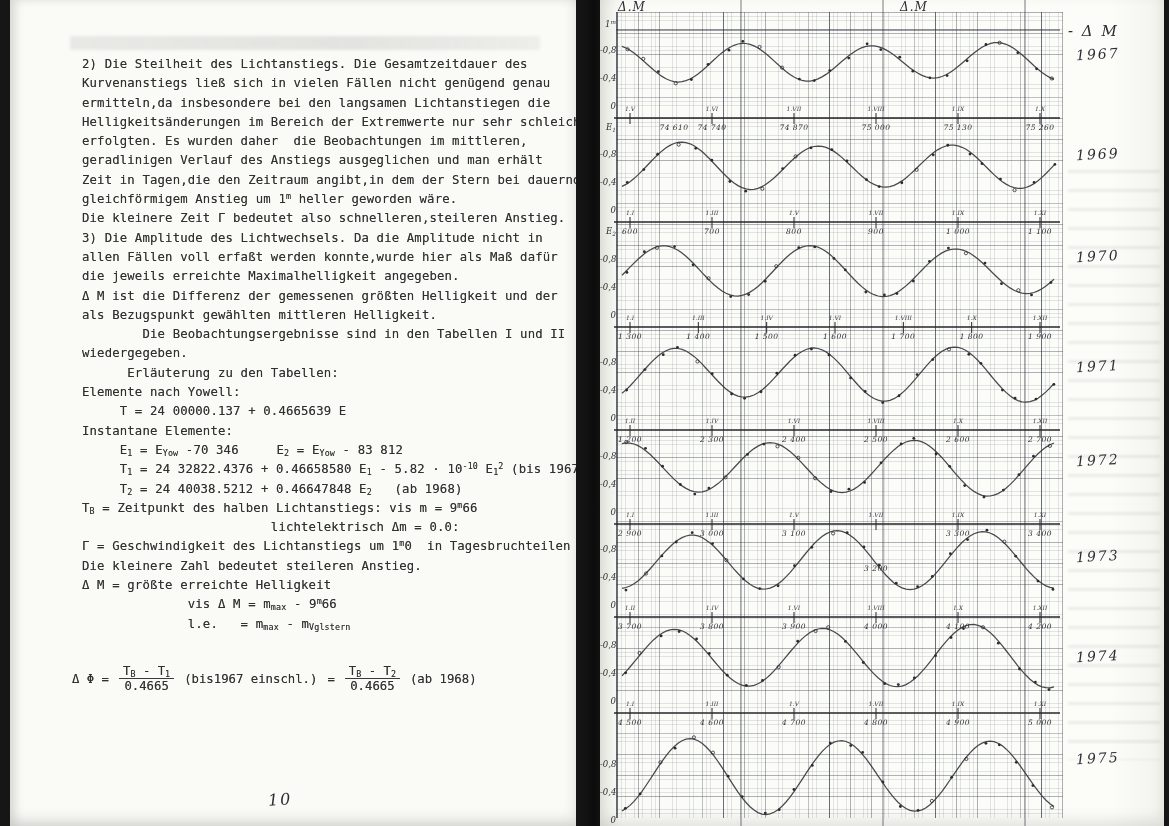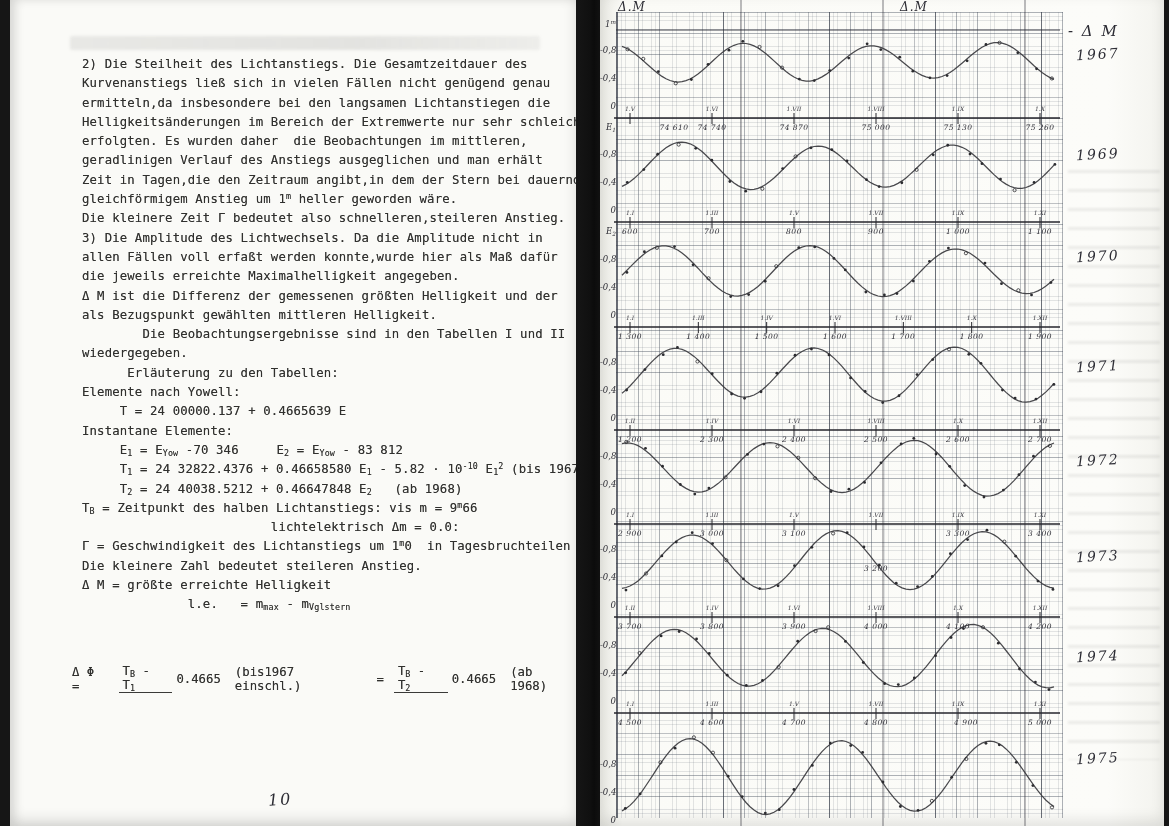--- a/index.html
+++ b/index.html
@@ -19,21 +19,21 @@
   #typed{position:absolute;left:72px;top:55px;width:505px;height:700px;overflow:hidden;}
   .tline{white-space:pre;font-family:"DejaVu Sans Mono","Liberation Mono",monospace;
     font-size:12.3px;line-height:19.3px;color:#30302e;letter-spacing:.15px;
     text-shadow:0 0 .6px rgba(40,40,40,.55);}
   sub{font-size:.68em;vertical-align:-.28em;line-height:0;}
   sup{font-size:.68em;vertical-align:.5em;line-height:0;}
   
   #phi-row{position:absolute;left:62px;top:664px;display:flex;align-items:center;gap:10px;
     font-family:"DejaVu Sans Mono","Liberation Mono",monospace;font-size:12.3px;color:#30302e;
     text-shadow:0 0 .6px rgba(40,40,40,.55);}
-  .frac{display:inline-flex;flex-direction:row;align-items:center;line-height:1.15;}
+  .frac{display:inline-flex;flex-direction:column;align-items:center;line-height:1.15;}
   .frac .num{padding:0 4px;border-bottom:1.4px solid #3a3a38;}
   .frac .den{padding:0 4px;}
   
   .hand{font-family:"DejaVu Serif","Liberation Serif",serif;font-style:italic;color:#2c2c34;}
   #page-num{position:absolute;left:258px;top:790px;font-size:16px;transform:rotate(-4deg);letter-spacing:2px;}
   
   .ghost{position:absolute;filter:blur(1.2px);opacity:.55;pointer-events:none;
     background:repeating-linear-gradient(to bottom,rgba(110,110,108,.22) 0 3px,rgba(0,0,0,0) 3px 19px);}
   #ghost-left-top{left:60px;top:36px;width:470px;height:14px;
     background:linear-gradient(to right,rgba(120,120,118,.25),rgba(120,120,118,.32) 60%,rgba(120,120,118,.18));
@@ -123,20 +123,21 @@
         <div class="tline rich">                         lichtelektrisch Δm = 0.0:</div>
 
         <div class="tline rich"></div>
 
         <div class="tline rich">Γ = Geschwindigkeit des Lichtanstiegs um 1<sup>m</sup>0  in Tagesbruchteilen</div>
 
         <div class="tline rich">Die kleinere Zahl bedeutet steileren Anstieg.</div>
 
         <div class="tline rich">Δ M = größte erreichte Helligkeit</div>
 
+        <div class="tline rich">              vis Δ M = m<sub>max</sub> - 9<sup>m</sup>66</div>
 
         <div class="tline rich">              l.e.   = m<sub>max</sub> - m<sub>Vglstern</sub></div>
       </div>
 
     <div id="phi-row">
       <span class="rich">Δ Φ =</span>
       <span class="frac">
         <span class="num rich">T<sub>B</sub> - T<sub>1</sub></span>
         <span class="den rich">0.4665</span>
       </span>
@@ -538,21 +539,21 @@
         <div class="yearlab hand" style="left: 476px; top: 548px;">1973</div>
         <div class="xdate hand" style="left: 30px; top: 700px;">1.I</div>
         <div class="xepoch hand" style="left: 30px; top: 718px;">4 500</div>
         <div class="xdate hand" style="left: 112px; top: 700px;">1.III</div>
         <div class="xepoch hand" style="left: 112px; top: 718px;">4 600</div>
         <div class="xdate hand" style="left: 194px; top: 700px;">1.V</div>
         <div class="xepoch hand" style="left: 194px; top: 718px;">4 700</div>
         <div class="xdate hand" style="left: 276px; top: 700px;">1.VII</div>
         <div class="xepoch hand" style="left: 276px; top: 718px;">4 800</div>
         <div class="xdate hand" style="left: 358px; top: 700px;">1.IX</div>
-        <div class="xepoch hand" style="left: 358px; top: 718px; margin-left: 8px;">4 900</div>
+        <div class="xepoch hand" style="left: 358px; top: 718px;">4 900</div>
         <div class="xdate hand" style="left: 440px; top: 700px;">1.XI</div>
         <div class="xepoch hand" style="left: 440px; top: 718px;">5 000</div>
         <div class="ytick" style="left: 0px; top: 640px;">-0,8</div>
         <div class="ytick" style="left: 0px; top: 668px;">-0,4</div>
         <div class="ytick" style="left: 0px; top: 696px;">0</div>
         <div class="yearlab hand" style="left: 476px; top: 648px;">1974</div>
         <div class="ytick" style="left: 0px; top: 759px;">-0,8</div>
         <div class="ytick" style="left: 0px; top: 787px;">-0,4</div>
         <div class="ytick" style="left: 0px; top: 815px;">0</div>
         <div class="yearlab hand" style="left: 476px; top: 750px;">1975</div>

